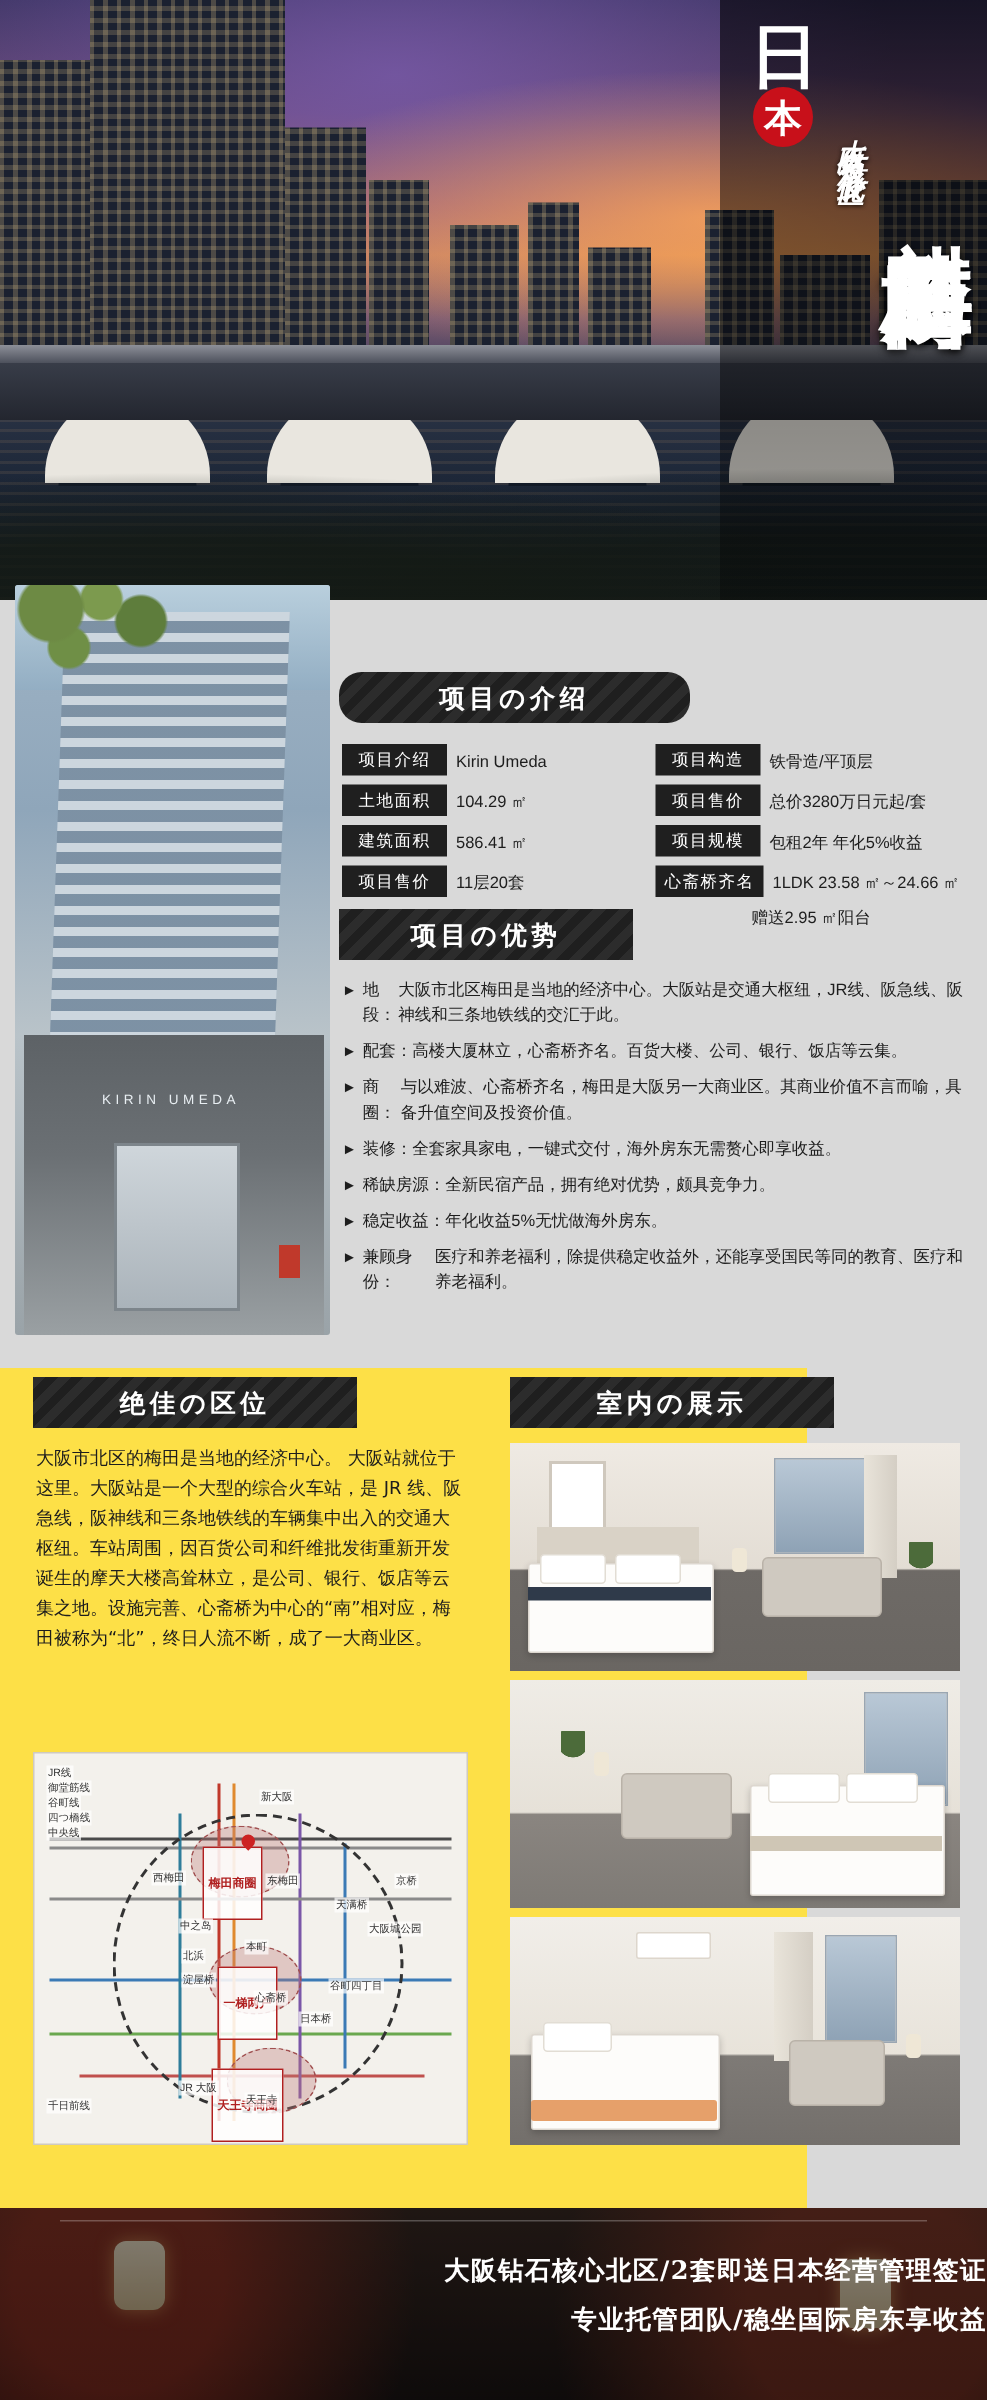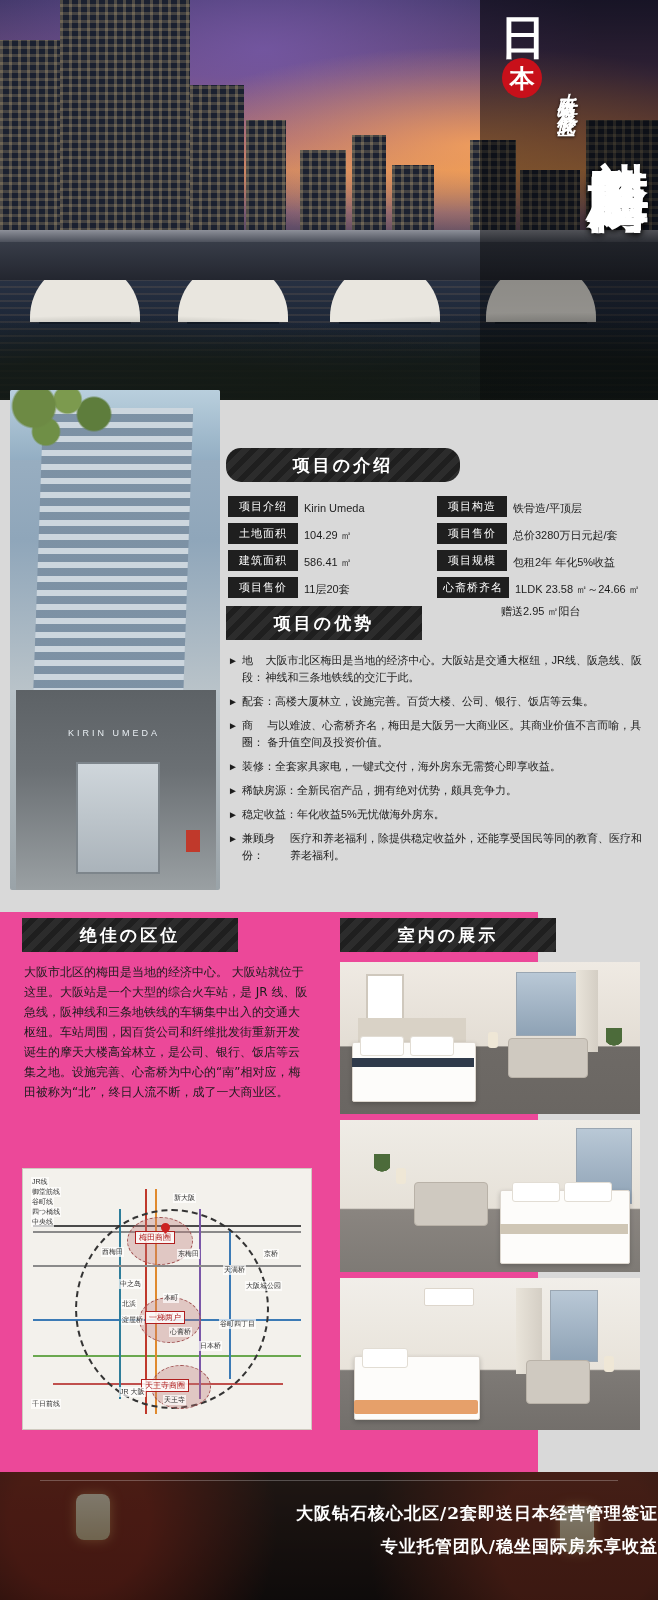--- a/index.html
+++ b/index.html
@@ -200,21 +200,21 @@
     position:absolute;left:228px;top:252px;width:418px;
   }
   .adv-item{
     display:flex;margin-bottom:7px;font-size:11px;line-height:17px;color:#1d1d1d;
   }
   .adv-arrow{
     color:#1d1d1d;margin-right:4px;font-size:10px;line-height:17px;flex:0 0 auto;
   }
 
   
-  .lower{position:relative;width:538px;height:560px;background:#ec4899;}
+  .lower{position:relative;width:538px;height:560px;background:#fde047;}
   .ribbon.r-loc{left:22px;top:6px;width:216px;}
   .ribbon.r-room{left:340px;top:6px;width:216px;}
 
   .loc-text{
     position:absolute;left:24px;top:50px;width:286px;
     font-size:12px;line-height:20px;color:#1d1d1d;
     font-family:"DejaVu Sans","Liberation Sans",sans-serif;
   }
 
   .map{
@@ -229,22 +229,22 @@
   }
   .map-circ{
     position:absolute;border-radius:50%;background:rgba(190,120,120,.35);
     border:1px dashed #a05050;
   }
   .map-lbl{
     position:absolute;font-size:7px;color:#333;background:rgba(255,255,255,.7);
     padding:0 1px;white-space:nowrap;
   }
   .map-tag{
-    position:absolute;font-size:8px;color:#b02020;font-weight:400;
-    background:rgba(255,255,255,.85);border:1px solid #b02020;padding:0 3px;white-space:nowrap;
+    position:absolute;font-size:8px;color:#b02020;font-weight:700;
+    background:rgba(255,255,255,.85);border:1px solid #b02020;padding:18px 3px;white-space:nowrap;
   }
   .map-pin{
     position:absolute;width:9px;height:9px;background:#cc2222;border-radius:50% 50% 50% 0;
     transform:rotate(-45deg);
   }
 
   .rooms{position:absolute;left:340px;top:50px;width:300px;}
   .room{
     width:300px;height:152px;margin-bottom:6px;position:relative;overflow:hidden;
     background:#cfcac4;
@@ -418,21 +418,21 @@
 
     <div class="adv">
       <div class="adv-item">
         <span class="adv-arrow">►</span>
         <span class="adv-text">地段：</span>
         <span class="adv-text">大阪市北区梅田是当地的经济中心。大阪站是交通大枢纽，JR线、阪急线、阪神线和三条地铁线的交汇于此。</span>
       </div>
       <div class="adv-item">
         <span class="adv-arrow">►</span>
         <span class="adv-text">配套：</span>
-        <span class="adv-text">高楼大厦林立，设施完善。百货大楼、公司、银行、饭店等云集。</span>
+        <span class="adv-text">高楼大厦林立，心斋桥齐名。百货大楼、公司、银行、饭店等云集。</span>
       </div>
       <div class="adv-item">
         <span class="adv-arrow">►</span>
         <span class="adv-text">商圈：</span>
         <span class="adv-text">与以难波、心斋桥齐名，梅田是大阪另一大商业区。其商业价值不言而喻，具备升值空间及投资价值。</span>
       </div>
       <div class="adv-item">
         <span class="adv-arrow">►</span>
         <span class="adv-text">装修：</span>
         <span class="adv-text">全套家具家电，一键式交付，海外房东无需赘心即享收益。</span>

